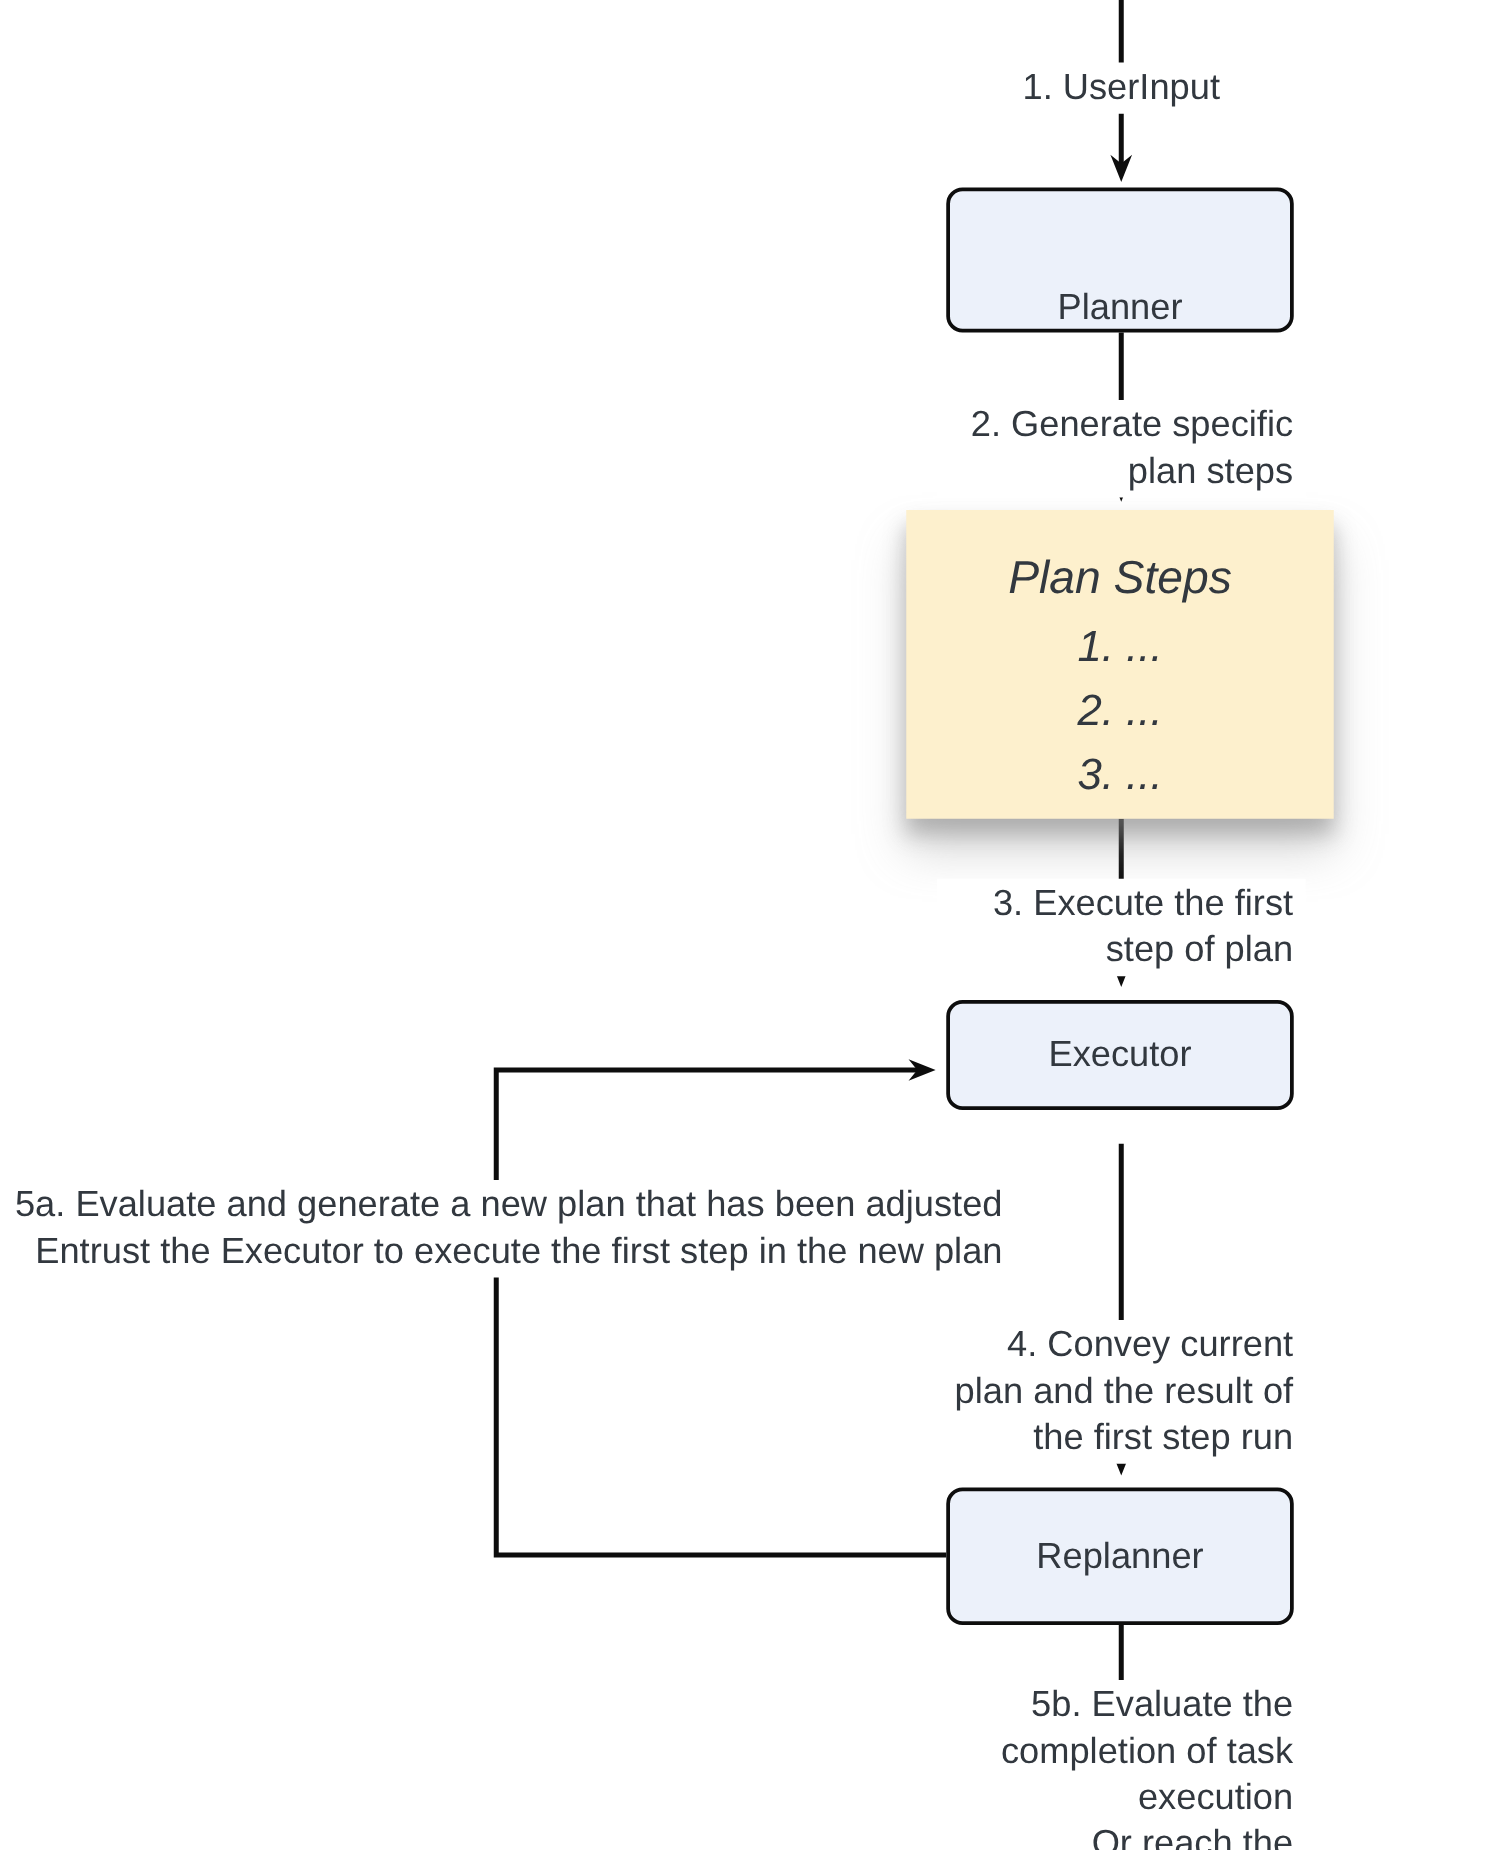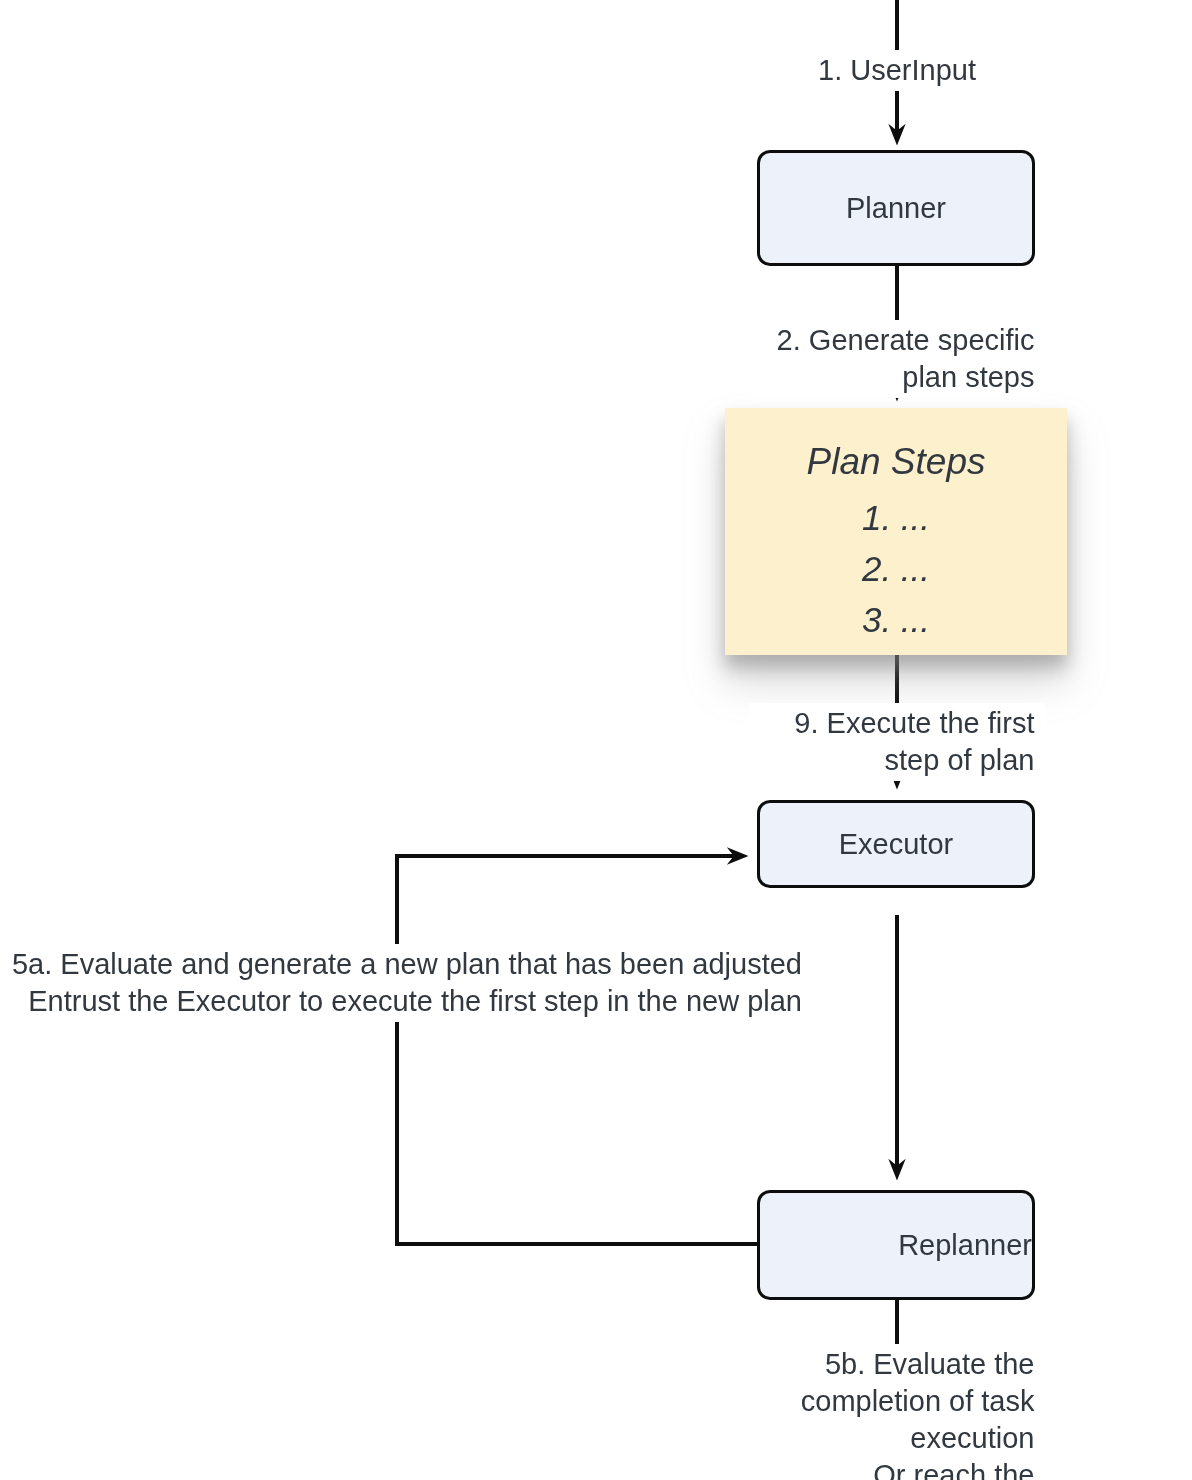--- a/index.html
+++ b/index.html
@@ -40,23 +40,23 @@
     z-index:2;
     background:var(--node-fill);
     border:3.5px solid var(--node-border);
     border-radius:13px;
     display:flex;
     align-items:center;
     justify-content:center;
     font-size:29px;
     color:var(--text);
   }
-  .node-planner{left:757px;top:150px;width:278px;height:116px;}
+  .node-planner{left:757px;top:150px;width:278px;height:116px;align-items:flex-end;}
   .node-executor{left:757px;top:800px;width:278px;height:88px;}
-  .node-replanner{left:757px;top:1190px;width:278px;height:110px;justify-content:flex-end;}
+  .node-replanner{left:757px;top:1190px;width:278px;height:110px;}
   .note{
     position:absolute;
     z-index:2;
     left:725px;top:408px;
     width:342px;height:247px;
     background:var(--note-fill);
     box-shadow:0 12px 16px rgba(120,120,120,.45), 0 26px 36px rgba(150,150,150,.38);
     text-align:center;
     padding-top:24px;
     color:var(--text);
@@ -122,19 +122,21 @@
   <div class="node node-executor">
     <span>Executor</span>
   </div>
 
   <div class="node node-replanner">
     <span>Replanner</span>
   </div>
 
   <div class="edge-label lbl-1">1. UserInput</div>
   <div class="edge-label lbl-2">2. Generate specific plan steps</div>
-  <div class="edge-label lbl-3">9. Execute the first step of plan</div>
+  <div class="edge-label lbl-3">3. Execute the first step of plan</div>
+  <div class="edge-label lbl-4">4. Convey current plan and the result of
+the first step run</div>
   <div class="edge-label lbl-5a">5a. Evaluate and generate a new plan that has been adjusted
 Entrust the Executor to execute the first step in the new plan</div>
   <div class="edge-label lbl-5b">5b. Evaluate the completion of task execution
 Or reach the maximum number of iterations</div>
 
 </div>
 
 </body></html>

